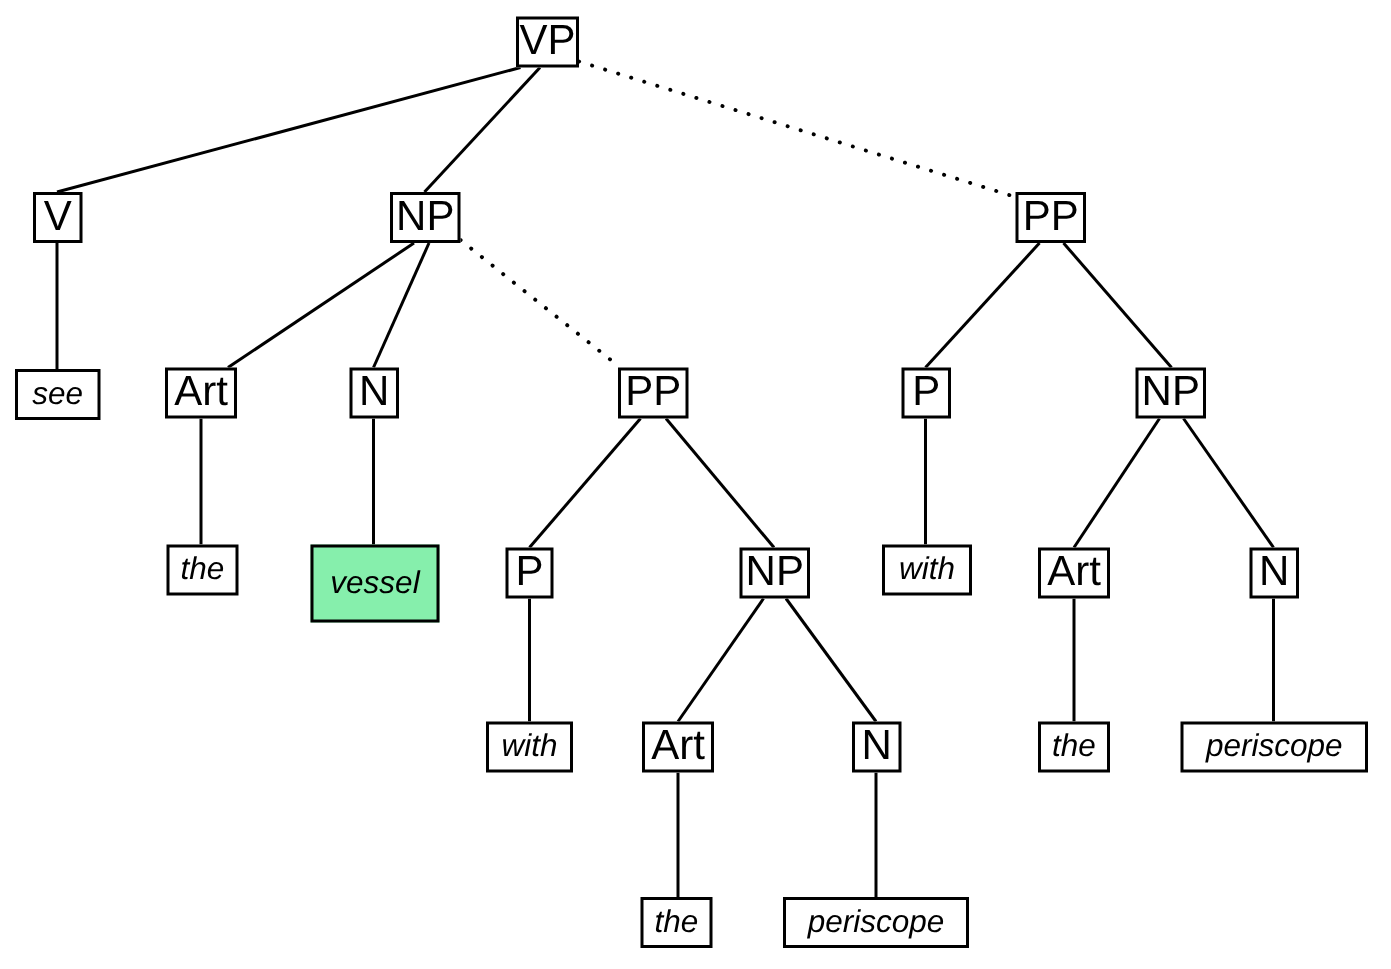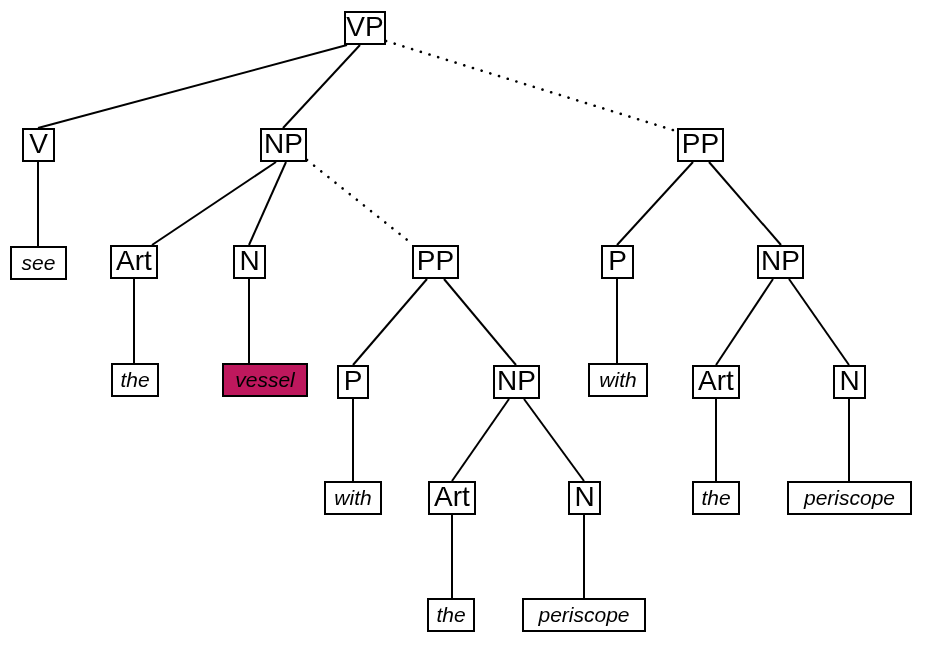--- a/index.html
+++ b/index.html
@@ -105,21 +105,21 @@
     </div>
     <div class="node-box cat" style="left: 601px; top: 245px; width: 33px; height: 34px; border-color: rgb(0, 0, 0); background: rgb(255, 255, 255);">
       <span class="node-label">P</span>
     </div>
     <div class="node-box cat" style="left: 757px; top: 245px; width: 47px; height: 34px; border-color: rgb(0, 0, 0); background: rgb(255, 255, 255);">
       <span class="node-label">NP</span>
     </div>
     <div class="node-box leaf" style="left: 111px; top: 363px; width: 48px; height: 34px; border-color: rgb(0, 0, 0); background: rgb(255, 255, 255);">
       <span class="node-label">the</span>
     </div>
-    <div class="node-box leaf" style="left: 222px; top: 363px; width: 86px; height: 34px; border-color: rgb(0, 0, 0); background: #be185d;">
+    <div class="node-box leaf" style="left: 207px; top: 363px; width: 86px; height: 52px; border-color: rgb(0, 0, 0); background: #86efac;">
       <span class="node-label">vessel</span>
     </div>
     <div class="node-box cat" style="left: 337px; top: 365px; width: 32px; height: 34px; border-color: rgb(0, 0, 0); background: rgb(255, 255, 255);">
       <span class="node-label">P</span>
     </div>
     <div class="node-box cat" style="left: 493px; top: 365px; width: 47px; height: 34px; border-color: rgb(0, 0, 0); background: rgb(255, 255, 255);">
       <span class="node-label">NP</span>
     </div>
     <div class="node-box leaf" style="left: 588px; top: 363px; width: 60px; height: 34px; border-color: rgb(0, 0, 0); background: rgb(255, 255, 255);">
       <span class="node-label">with</span>

